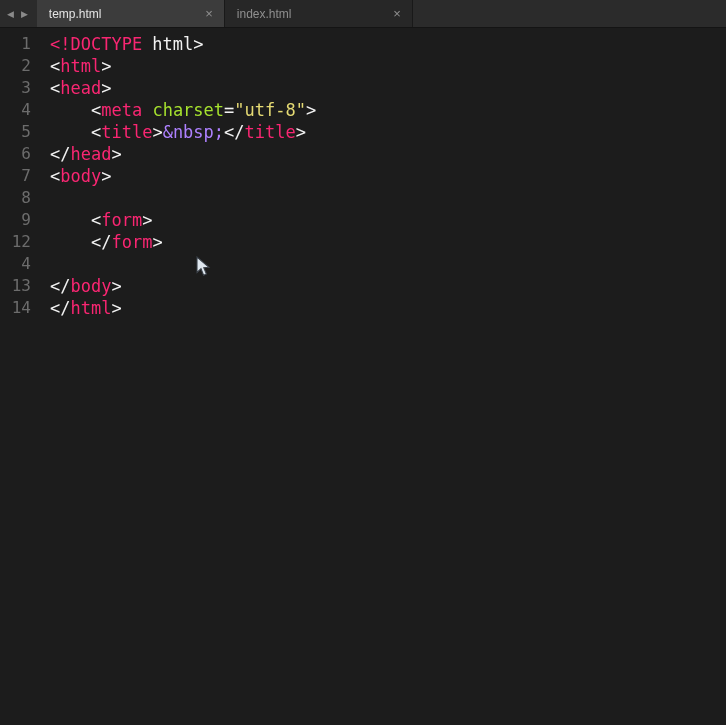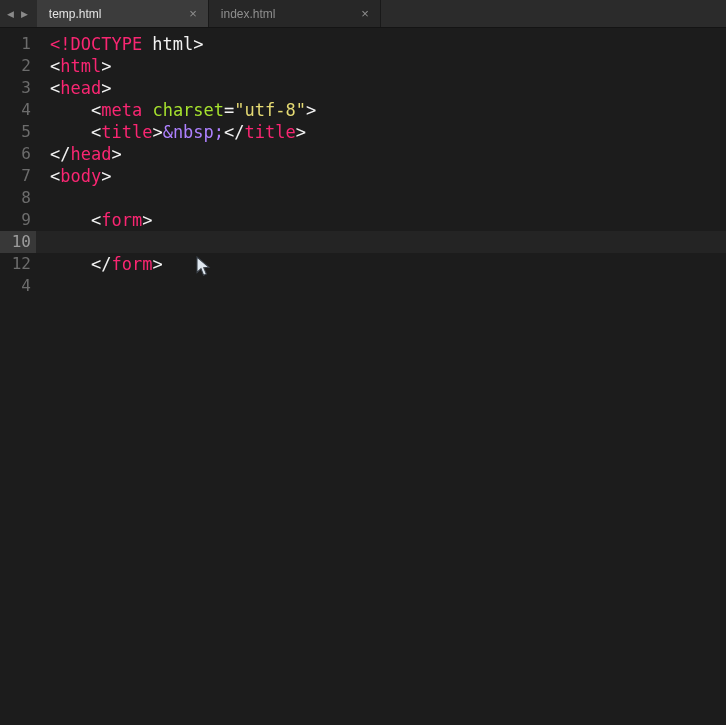--- a/index.html
+++ b/index.html
@@ -22,21 +22,21 @@
     display:flex; align-items:center; gap:7px;
     padding:0 9px 0 7px;
     color:#8a8a8a;
     font-size:9px;
     font-family:"Liberation Sans", sans-serif;
     user-select:none;
   }
   .tab-nav span { cursor:pointer; }
   .tabs { display:flex; }
   .tab {
-    width:172px;
+    width:188px;
     display:flex; align-items:center; justify-content:space-between;
     padding:0 7px 0 12px;
     background:#272727;
     border-right:1px solid #191919;
     font-family:"Liberation Sans", sans-serif;
     font-size:12px;
     color:#8f8f8f;
     cursor:pointer;
   }
   .tab.active {
@@ -136,31 +136,35 @@
         <span class="code-text"><span style="color: rgb(242, 242, 242);">&lt;</span><span style="color: rgb(249, 38, 114);">body</span><span style="color: rgb(242, 242, 242);">&gt;</span></span>
       </div>
       <div class="line">
         <span class="gutter">8</span>
         <span class="code-text"></span>
       </div>
       <div class="line">
         <span class="gutter">9</span>
         <span class="code-text"><span style="color: rgb(242, 242, 242);">    </span><span style="color: rgb(242, 242, 242);">&lt;</span><span style="color: rgb(249, 38, 114);">form</span><span style="color: rgb(242, 242, 242);">&gt;</span></span>
       </div>
-      <div class="line active">
-        <span class="gutter">10</span>
-        <span class="code-text"></span>
-      </div>
       <div class="line">
         <span class="gutter">12</span>
         <span class="code-text"><span style="color: rgb(242, 242, 242);">    </span><span style="color: rgb(242, 242, 242);">&lt;/</span><span style="color: rgb(249, 38, 114);">form</span><span style="color: rgb(242, 242, 242);">&gt;</span></span>
       </div>
       <div class="line">
         <span class="gutter">4</span>
         <span class="code-text"></span>
+      </div>
+      <div class="line">
+        <span class="gutter">13</span>
+        <span class="code-text"><span style="color: rgb(242, 242, 242);">&lt;/</span><span style="color: rgb(249, 38, 114);">body</span><span style="color: rgb(242, 242, 242);">&gt;</span></span>
+      </div>
+      <div class="line">
+        <span class="gutter">14</span>
+        <span class="code-text"><span style="color: rgb(242, 242, 242);">&lt;/</span><span style="color: rgb(249, 38, 114);">html</span><span style="color: rgb(242, 242, 242);">&gt;</span></span>
       </div>
     </div>
 
   <svg class="cursor-svg" width="17" height="22" viewBox="0 0 17 22">
     <path d="M2,1 L2,16.5 L6,12.8 L8.6,19.2 L11.4,18 L8.8,11.8 L14,11.4 Z" fill="#dfe7ef" stroke="#3a4048" stroke-width="1.1"></path>
   </svg>
 
 </div>
 
 </body></html>

